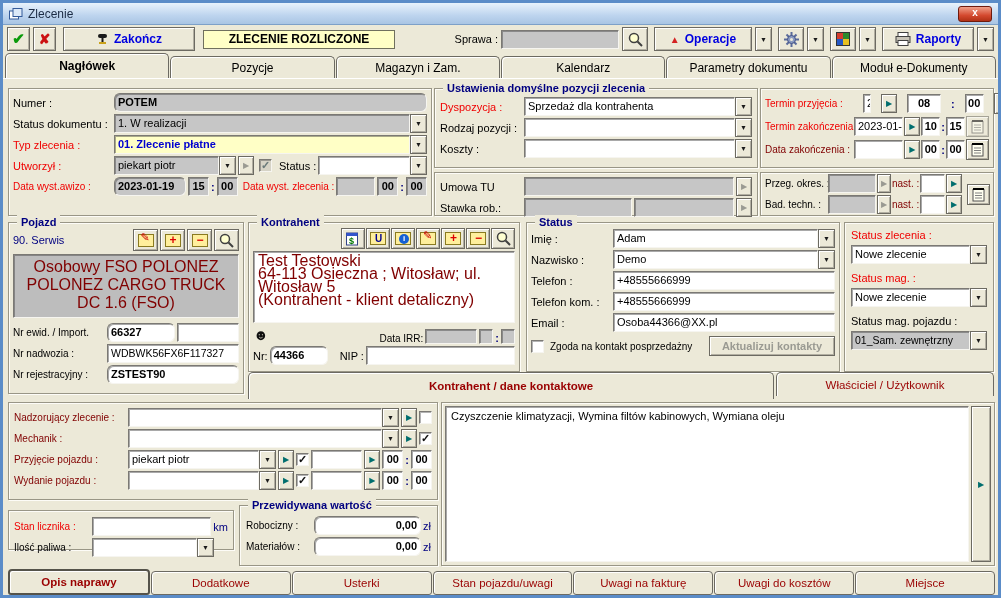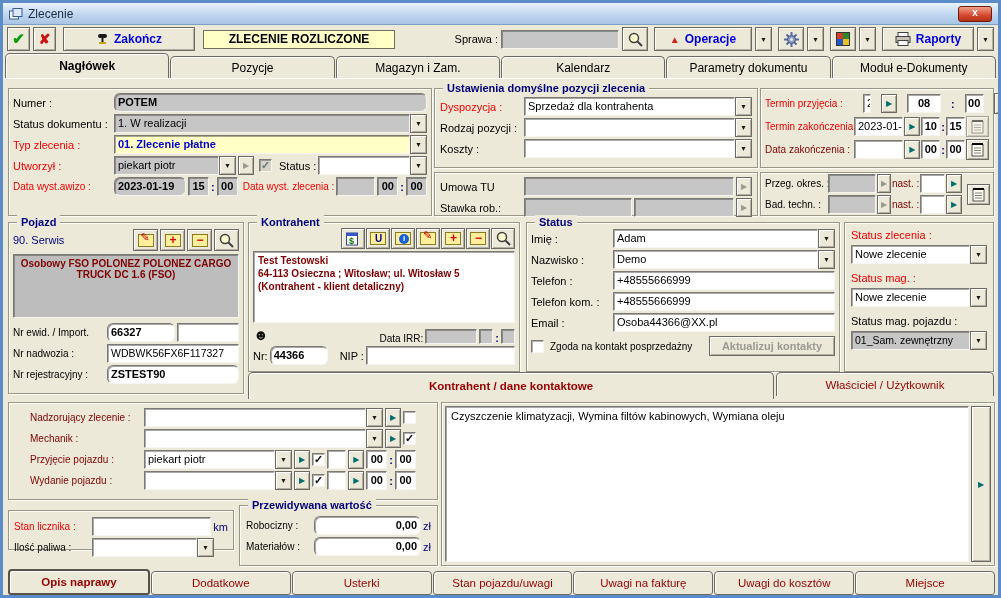--- a/index.html
+++ b/index.html
@@ -60,21 +60,21 @@
 
   .iconbtn { width: 25px; height: 22px; flex-shrink: 0; background: #ece9d8; border: 1px solid #6c6a62; box-shadow: inset 1px 1px 0 #fff, inset -1px -1px 0 #b2afa2; display: flex; align-items: center; justify-content: center; }
   .note { width: 16px; height: 13px; background: #ffef9c; border: 1px solid #8a7a20; position: relative; display: block; }
   .note.pencil::after { content: "✎"; position: absolute; top: -4px; left: 2px; font-size: 11px; color: #c00; }
   .note.plus::after { content: "+"; position: absolute; top: -1px; left: 4px; font-size: 12px; font-weight: bold; color: #d00; line-height: 12px; }
   .note.minus::after { content: "−"; position: absolute; top: -1px; left: 4px; font-size: 12px; font-weight: bold; color: #d00; line-height: 12px; }
   .note.uletter::after { content: "U"; position: absolute; top: 0; left: 4px; font-size: 10px; font-weight: bold; color: #000090; line-height: 12px; }
   .note.info::after { content: "i"; position: absolute; top: 1px; left: 3px; width: 10px; height: 10px; background: #1560d4; border-radius: 50%; color: #fff; font-size: 8px; font-weight: bold; text-align: center; line-height: 10px; }
   .smiley::after { content: "☻"; font-size: 15px; color: #101010; }
 
-  .descbox { border: 1px solid; border-color: #7b7974 #f6f5f0 #f6f5f0 #7b7974; box-shadow: inset 1px 1px 0 rgba(64,64,64,.45); font-weight: bold; color: #800000; font-size: 10px; }
+  .descbox { border: 1px solid; border-color: #7b7974 #f6f5f0 #f6f5f0 #7b7974; box-shadow: inset 1px 1px 0 rgba(64,64,64,.45); font-weight: normal; color: #800000; font-size: 16px; }
 
   .mtab { border: 1px solid #6c6a62; border-bottom: none; border-radius: 5px 5px 0 0; box-shadow: inset 1px 1px 0 #fff; background: #ece9d8; display: flex; align-items: center; justify-content: center; font-size: 11.5px; color: #9a0000; }
   .mtab.active { font-weight: bold; }
 
   .btabs { display: flex; gap: 1px; }
   .btab { flex: 1; border: 1px solid #6c6a62; border-radius: 4px 4px 3px 3px; box-shadow: inset 1px 1px 0 #fff; background: #ece9d8; display: flex; align-items: center; justify-content: center; font-size: 11.5px; color: #9a0000; height: 24px; align-self: flex-end; }
   .btab.active { font-weight: bold; height: 26px; border-width: 2px; border-color: #55534a; }
 
   .mosaic { width: 14px; height: 14px; border: 1px solid #333; display: grid; grid-template-columns: 1fr 1fr; grid-template-rows: 1fr 1fr; }
   .mosaic i:nth-child(1){ background:#d43c2c; } .mosaic i:nth-child(2){ background:#2a8a2a; }
@@ -479,21 +479,21 @@
         <div class="field g ddv" style="font-size:10.5px">01_Sam. zewnętrzny</div>
         <div class="ddb"></div>
       </div>
     </div>
 
     <div style="position:absolute;left:245px;top:293px;width:746px;height:27px;display:flex;gap:2px">
       <div class="mtab active" style="width:526px;height:27px">Kontrahent / dane kontaktowe</div>
       <div class="mtab" style="flex:1;height:24px;align-self:flex-start">Właściciel / Użytkownik</div>
     </div>
 
-    <div class="etched" style="left:5px;top:323px;width:430px;height:98px;padding:3px 18px">
+    <div class="etched" style="left:5px;top:323px;width:430px;height:98px;padding:3px 2px">
       <div class="row">
         <span class="lb mar sm" style="width:112px">Nadzorujący zlecenie :</span>
         <div class="dd" style="flex:1">
           <div class="field ddv"></div>
           <div class="ddb"></div>
         </div>
         <div class="arr"></div>
         <span class="cb"></span>
       </div>
       <div class="row">

